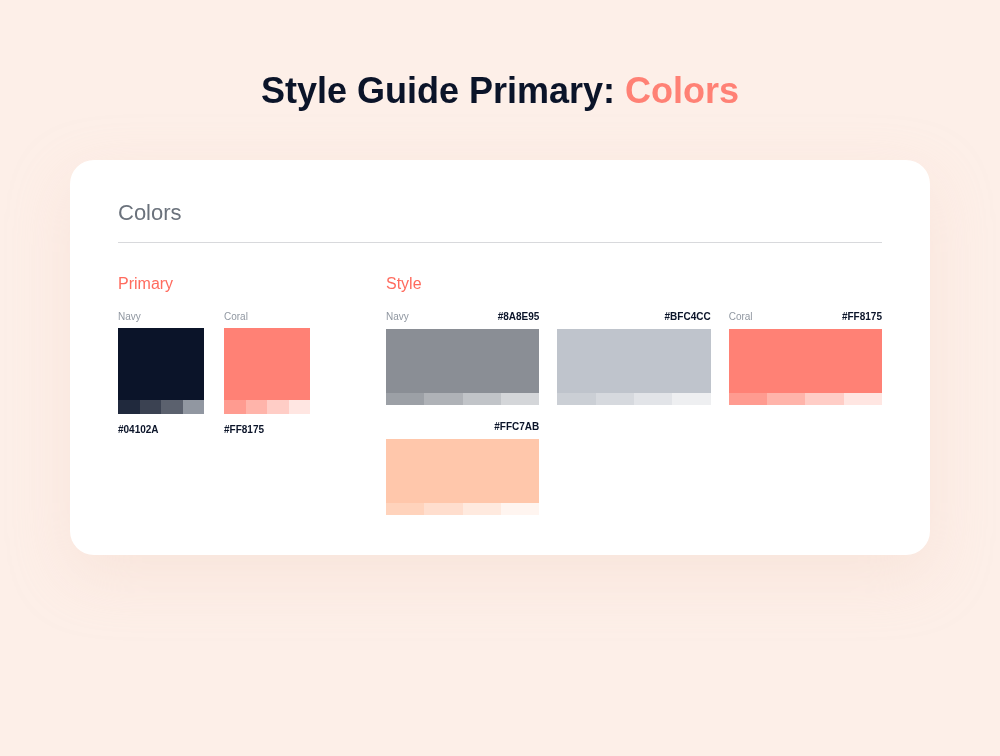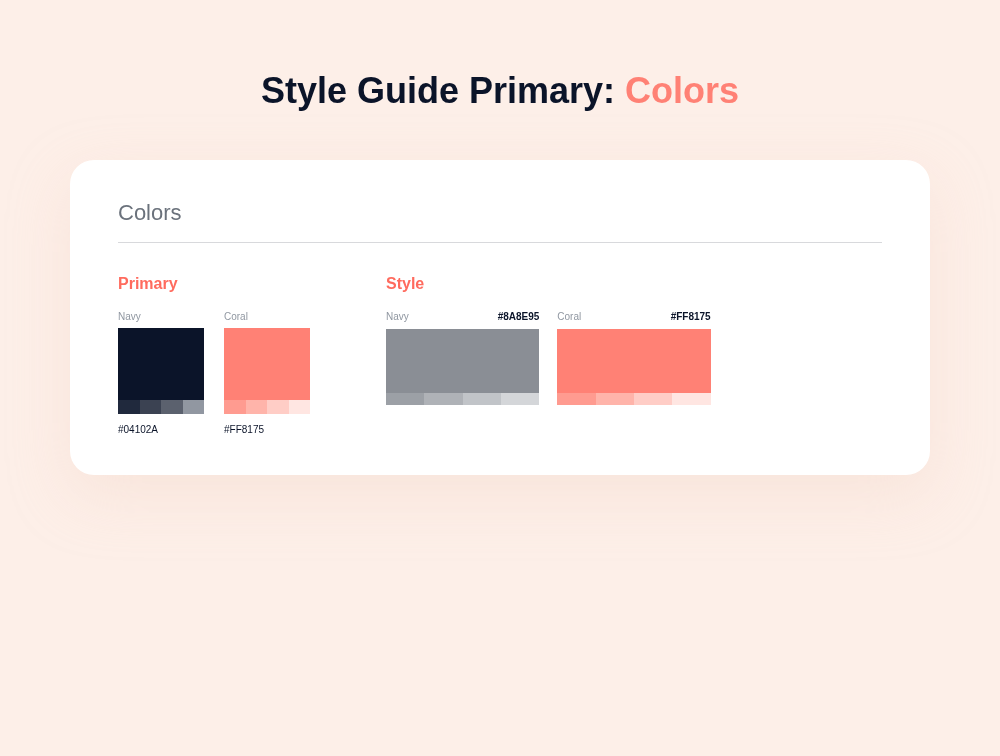--- a/index.html
+++ b/index.html
@@ -39,21 +39,21 @@
   margin-bottom: 32px;
 }
 .columns {
   display: flex;
   gap: 48px;
 }
 .primary-col { width: 220px; flex-shrink: 0; }
 .shades-col { flex: 1; }
 .section-title {
   font-size: 16px;
-  font-weight: 700;
+  font-weight: 400;
   color: #FF6B5E;
   margin-bottom: 18px;
 }
 .primary-row { display: flex; gap: 20px; }
 .primary-swatch { width: 86px; }
 .p-label {
   font-size: 10px;
   color: #9097A1;
   font-weight: 500;
   margin-bottom: 6px;
@@ -67,21 +67,21 @@
 .p-main { position: absolute; inset: 0; }
 .p-band {
   position: absolute;
   bottom: 0; left: 0; right: 0;
   height: 14px;
   display: flex;
 }
 .p-band div { flex: 1; }
 .p-hex {
   font-size: 10px;
-  font-weight: 400;
+  font-weight: 700;
   color: #0B1429;
   margin-top: 10px;
 }
 .shades-grid {
   display: grid;
   grid-template-columns: repeat(3, 1fr);
   gap: 16px 18px;
 }
 .shade-swatch { }
 .s-top {
@@ -166,33 +166,63 @@
           <div class="s-block">
               <div class="s-main" style="background:#8A8E95"></div>
               <div class="s-band">
                 <div style="background:#9CA0A6"></div>
                 <div style="background:#AFB2B7"></div>
                 <div style="background:#C1C4C8"></div>
                 <div style="background:#D4D6D9"></div>
               </div>
             </div>
         </div>
+        <div class="shade-swatch">
+          <div class="s-top">
+              <span class="s-name"></span>
+              <span class="s-hex">#BFC4CC</span>
+            </div>
+          <div class="s-block">
+              <div class="s-main" style="background:#BFC4CC"></div>
+              <div class="s-band">
+                <div style="background:#CBCFD5"></div>
+                <div style="background:#D6D9DE"></div>
+                <div style="background:#E2E4E8"></div>
+                <div style="background:#EEEFF1"></div>
+              </div>
+            </div>
+        </div>
 
         <div class="shade-swatch">
           <div class="s-top">
               <span class="s-name">Coral</span>
               <span class="s-hex">#FF8175</span>
             </div>
           <div class="s-block">
               <div class="s-main" style="background:#FF8175"></div>
               <div class="s-band">
                 <div style="background:#FF9B90"></div>
                 <div style="background:#FFB4AA"></div>
                 <div style="background:#FFCDC6"></div>
                 <div style="background:#FFE6E2"></div>
               </div>
             </div>
         </div>
+        <div class="shade-swatch">
+          <div class="s-top">
+              <span class="s-name"></span>
+              <span class="s-hex">#FFC7AB</span>
+            </div>
+          <div class="s-block">
+              <div class="s-main" style="background:#FFC7AB"></div>
+              <div class="s-band">
+                <div style="background:#FFD3BC"></div>
+                <div style="background:#FFDECE"></div>
+                <div style="background:#FFEADF"></div>
+                <div style="background:#FFF5F0"></div>
+              </div>
+            </div>
+        </div>
       </div>
     </div>
 
   </div>
 </div>
 
 </body></html>

